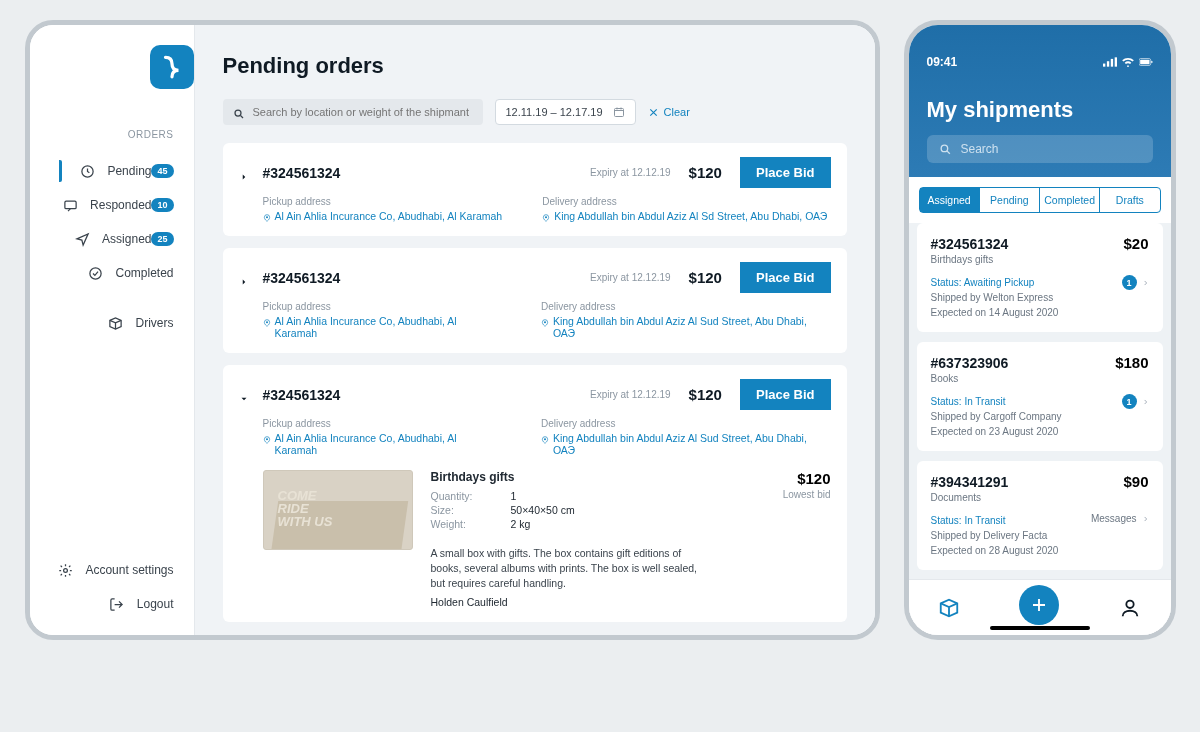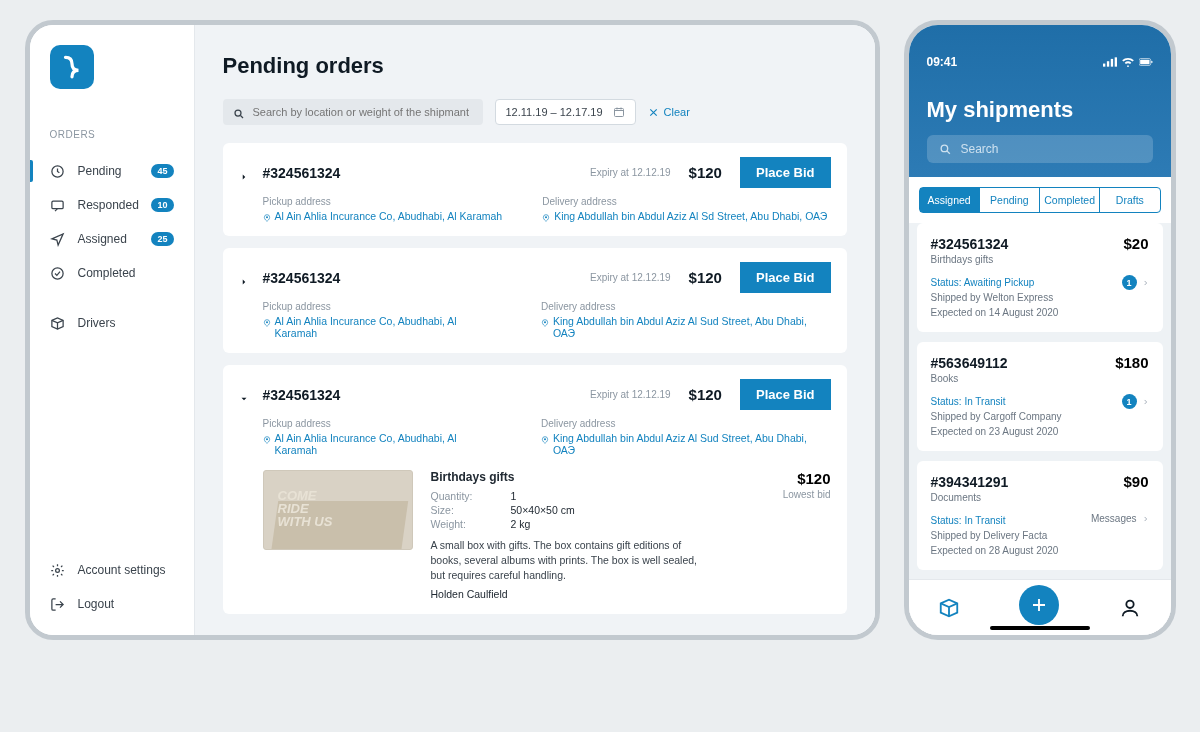--- a/index.html
+++ b/index.html
@@ -1,18 +1,18 @@
 <!DOCTYPE html>
 <html><head>
 <meta charset="utf-8">
 <style>
 * { margin: 0; padding: 0; box-sizing: border-box; }
 body { font-family: -apple-system, BlinkMacSystemFont, "Segoe UI", sans-serif; background: #ebeef0; padding: 20px; display: flex; gap: 24px; justify-content: center; }
 .device-tablet { width: 855px; height: 620px; background: #fff; border: 5px solid #c2c9cf; border-radius: 28px; display: flex; overflow: hidden; }
-.sidebar { width: 165px; background: #fff; border-right: 1px solid #e4e8ec; display: flex; flex-direction: column; padding-top: 20px; }
+.sidebar { width: 165px; background: #fff; border-right: 1px solid #e4e8ec; display: flex; flex-direction: column; padding-top: 20px; align-items: flex-end; }
 .logo { width: 44px; height: 44px; background: #1383BF; border-radius: 10px; margin: 0 0 40px 20px; display:flex; align-items:center; justify-content:center; color:#fff; font-weight:bold; font-size:22px;}
 .logo svg { width: 26px; height: 26px; }
 .section-label { font-size: 10px; letter-spacing: .5px; color: #8b96a1; padding: 0 20px 14px; font-weight: 500; }
 .nav-item { display: flex; align-items: center; padding: 9px 20px; font-size: 12px; color: #3a434c; cursor: pointer; position: relative; }
 .nav-item.active::before { content: ""; position: absolute; left: 0; top: 6px; bottom: 6px; width: 3px; background: #1383BF; border-radius: 0 2px 2px 0; }
 .nav-item .ico { width: 16px; height: 16px; margin-right: 12px; display: inline-flex; align-items: center; justify-content: center; color: #3a434c; }
 .nav-item .ico svg { width: 15px; height: 15px; }
 .badge { margin-left: auto; background: #1383BF; color: #fff; font-size: 9px; font-weight: 600; padding: 2px 6px; border-radius: 8px; min-width: 18px; text-align: center; }
 .spacer { flex: 1; }
 .main { flex: 1; background: #f0f3f6; overflow-y: auto; padding: 28px 28px 18px 28px; }
@@ -38,21 +38,21 @@
 .addr-val { font-size: 10.5px; color: #1383BF; display: flex; align-items: flex-start; gap: 4px; }
 .addr-val .pin { width: 8px; height: 8px; margin-top: 2px; flex-shrink:0; }
 .details { display: flex; gap: 18px; margin-top: 14px; margin-left: 24px; align-items: flex-start; }
 .box-photo { width: 150px; height: 80px; background: #d9d2c5; border: 1px solid #cfc8ba; border-radius: 3px; position: relative; overflow: hidden; }
 .box-shape { position: absolute; left: 10px; top: 30px; width: 130px; height: 60px; background: #c9bfab; transform: skew(-8deg); }
 .box-text { position: absolute; left: 14px; top: 18px; color: #e8e2d5; font-weight: 800; font-size: 13px; line-height: 1; font-style: italic; }
 .detail-col { flex: 1; font-size: 11px; color: #212a33; }
 .detail-title { font-weight: 700; margin-bottom: 6px; font-size: 12px; }
 .kv { display: flex; gap: 30px; margin-bottom: 2px; font-size: 10.5px; }
 .kv .k { width: 50px; color: #8b96a1; }
-.desc { margin-top: 8px; font-size: 10.5px; color: #3a434c; line-height: 1.45; max-width: 280px; }
+.desc { margin-top: 16px; font-size: 10.5px; color: #3a434c; line-height: 1.45; max-width: 280px; }
 .shipper-label { font-weight: 700; margin-top: 10px; font-size: 12px; }
 .shipper-name { font-size: 10.5px; margin-top: 4px; }
 .lowest { text-align: right; margin-left: auto; }
 .lowest .pr { font-size: 15px; font-weight: 700; }
 .lowest .lb { font-size: 10px; color: #8b96a1; margin-top: 2px; }
 
 
 .device-phone { width: 272px; height: 620px; background: #fff; border: 5px solid #c2c9cf; border-radius: 34px; overflow: hidden; display: flex; flex-direction: column; position: relative; }
 .phone-header { background: #2d7bb5; background: linear-gradient(#1f6ea8, #2d7bb5); padding: 30px 18px 14px; }
 .statusbar { display: flex; justify-content: space-between; align-items: center; color: #fff; font-size: 12px; font-weight: 600; }
@@ -371,21 +371,21 @@
           <div class="meta-right">
             <span class="mini-badge">1</span>
             <svg width="7" height="10" viewBox="0 0 24 24" fill="none" stroke="#9aa5b0" stroke-width="3">
               <path d="M9 5l7 7-7 7"></path>
             </svg>
           </div>
         </div>
       </div>
       <div class="ship-card">
         <div class="ship-head">
-          <span class="ship-id">#563649112</span>
+          <span class="ship-id">#637323906</span>
           <span class="ship-price">$180</span>
         </div>
         <div class="ship-sub">Books</div>
         <div class="ship-meta">
           <div class="meta-left">
             <div class="status-line">Status: In Transit</div>
             <div class="gray-line">Shipped by Cargoff Company</div>
             <div class="gray-line">Expected on 23 August 2020</div>
           </div>
           <div class="meta-right">

